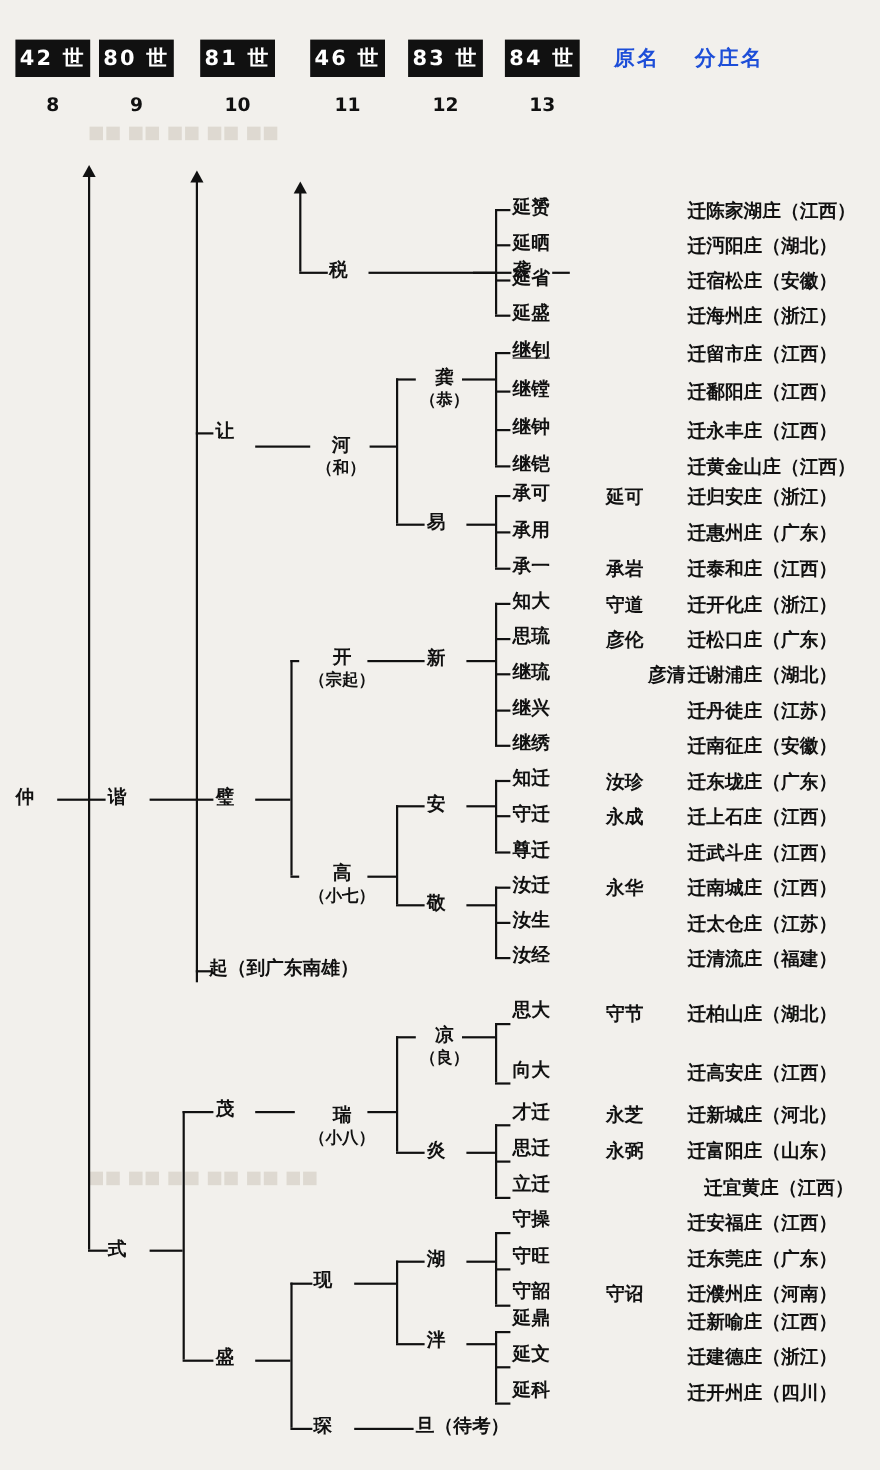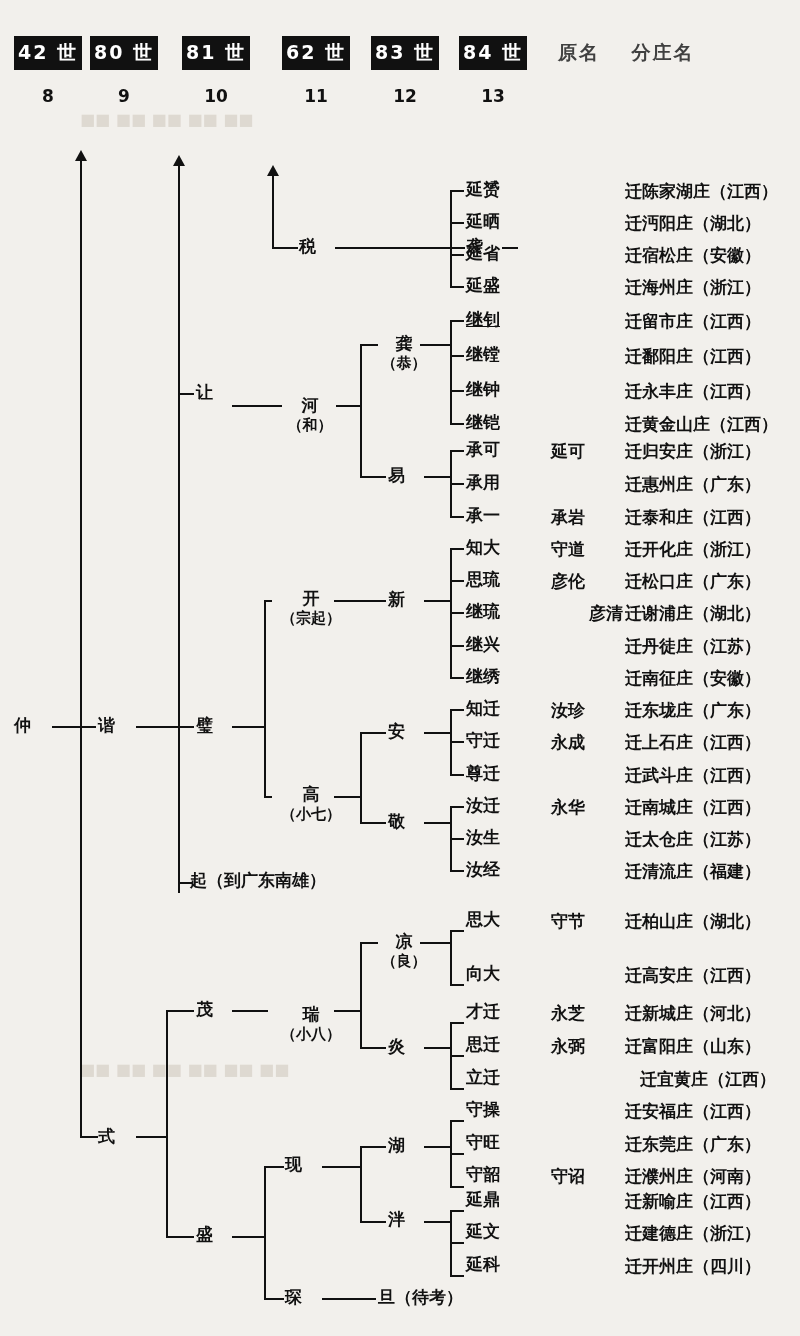--- a/index.html
+++ b/index.html
@@ -9,21 +9,21 @@
     font-family:"DejaVu Sans","Liberation Sans",sans-serif;
     color:#111;
     position:relative;
     overflow:hidden;
   }
   #root{position:absolute;left:0;top:0;width:800px;height:1336px;}
 
   
   .hdr{position:absolute;top:36px;height:34px;display:flex;align-items:center;justify-content:center;}
   .hdr.black{background:#111;color:#fff;font-weight:bold;font-size:19px;letter-spacing:2px;}
-  .hdr.plain{color:#404040;font-weight:bold;font-size:19px;letter-spacing:2px;}
+  .hdr.plain{color:#1d4ed8;font-weight:bold;font-size:19px;letter-spacing:2px;}
   .gen{position:absolute;top:86px;font-size:17px;font-weight:bold;text-align:center;}
 
   
   .node{position:absolute;font-size:17px;font-weight:bold;white-space:nowrap;line-height:1.15;}
   .node.ctr{text-align:center;}
   .node .sub{display:block;font-size:15px;font-weight:bold;margin-top:1px;}
   .name{position:absolute;font-size:17px;font-weight:bold;white-space:nowrap;}
   .vill{position:absolute;font-size:17px;font-weight:bold;white-space:nowrap;}
 
   
@@ -38,21 +38,21 @@
 <body>
 
 <div id="root">
 
   <div class="ghost" style="left:80px;top:110px;">■■ ■■ ■■ ■■ ■■</div>
   <div class="ghost" style="left:80px;top:1060px;">■■ ■■ ■■ ■■ ■■ ■■</div>
 
   <div class="hdr black" style="left:14px;width:68px;">42 世</div>
   <div class="hdr black" style="left:90px;width:68px;">80 世</div>
   <div class="hdr black" style="left:182px;width:68px;">81 世</div>
-  <div class="hdr black" style="left:282px;width:68px;">62 世</div>
+  <div class="hdr black" style="left:282px;width:68px;">46 世</div>
   <div class="hdr black" style="left:371px;width:68px;">83 世</div>
   <div class="hdr black" style="left:459px;width:68px;">84 世</div>
   <div class="hdr plain" style="left:548px;width:62px;">原名</div>
   <div class="hdr plain" style="left:622px;width:82px;">分庄名</div>
 
   <div class="gen" style="left:14px;width:68px;">8</div>
   <div class="gen" style="left:90px;width:68px;">9</div>
   <div class="gen" style="left:182px;width:68px;">10</div>
   <div class="gen" style="left:282px;width:68px;">11</div>
   <div class="gen" style="left:371px;width:68px;">12</div>

